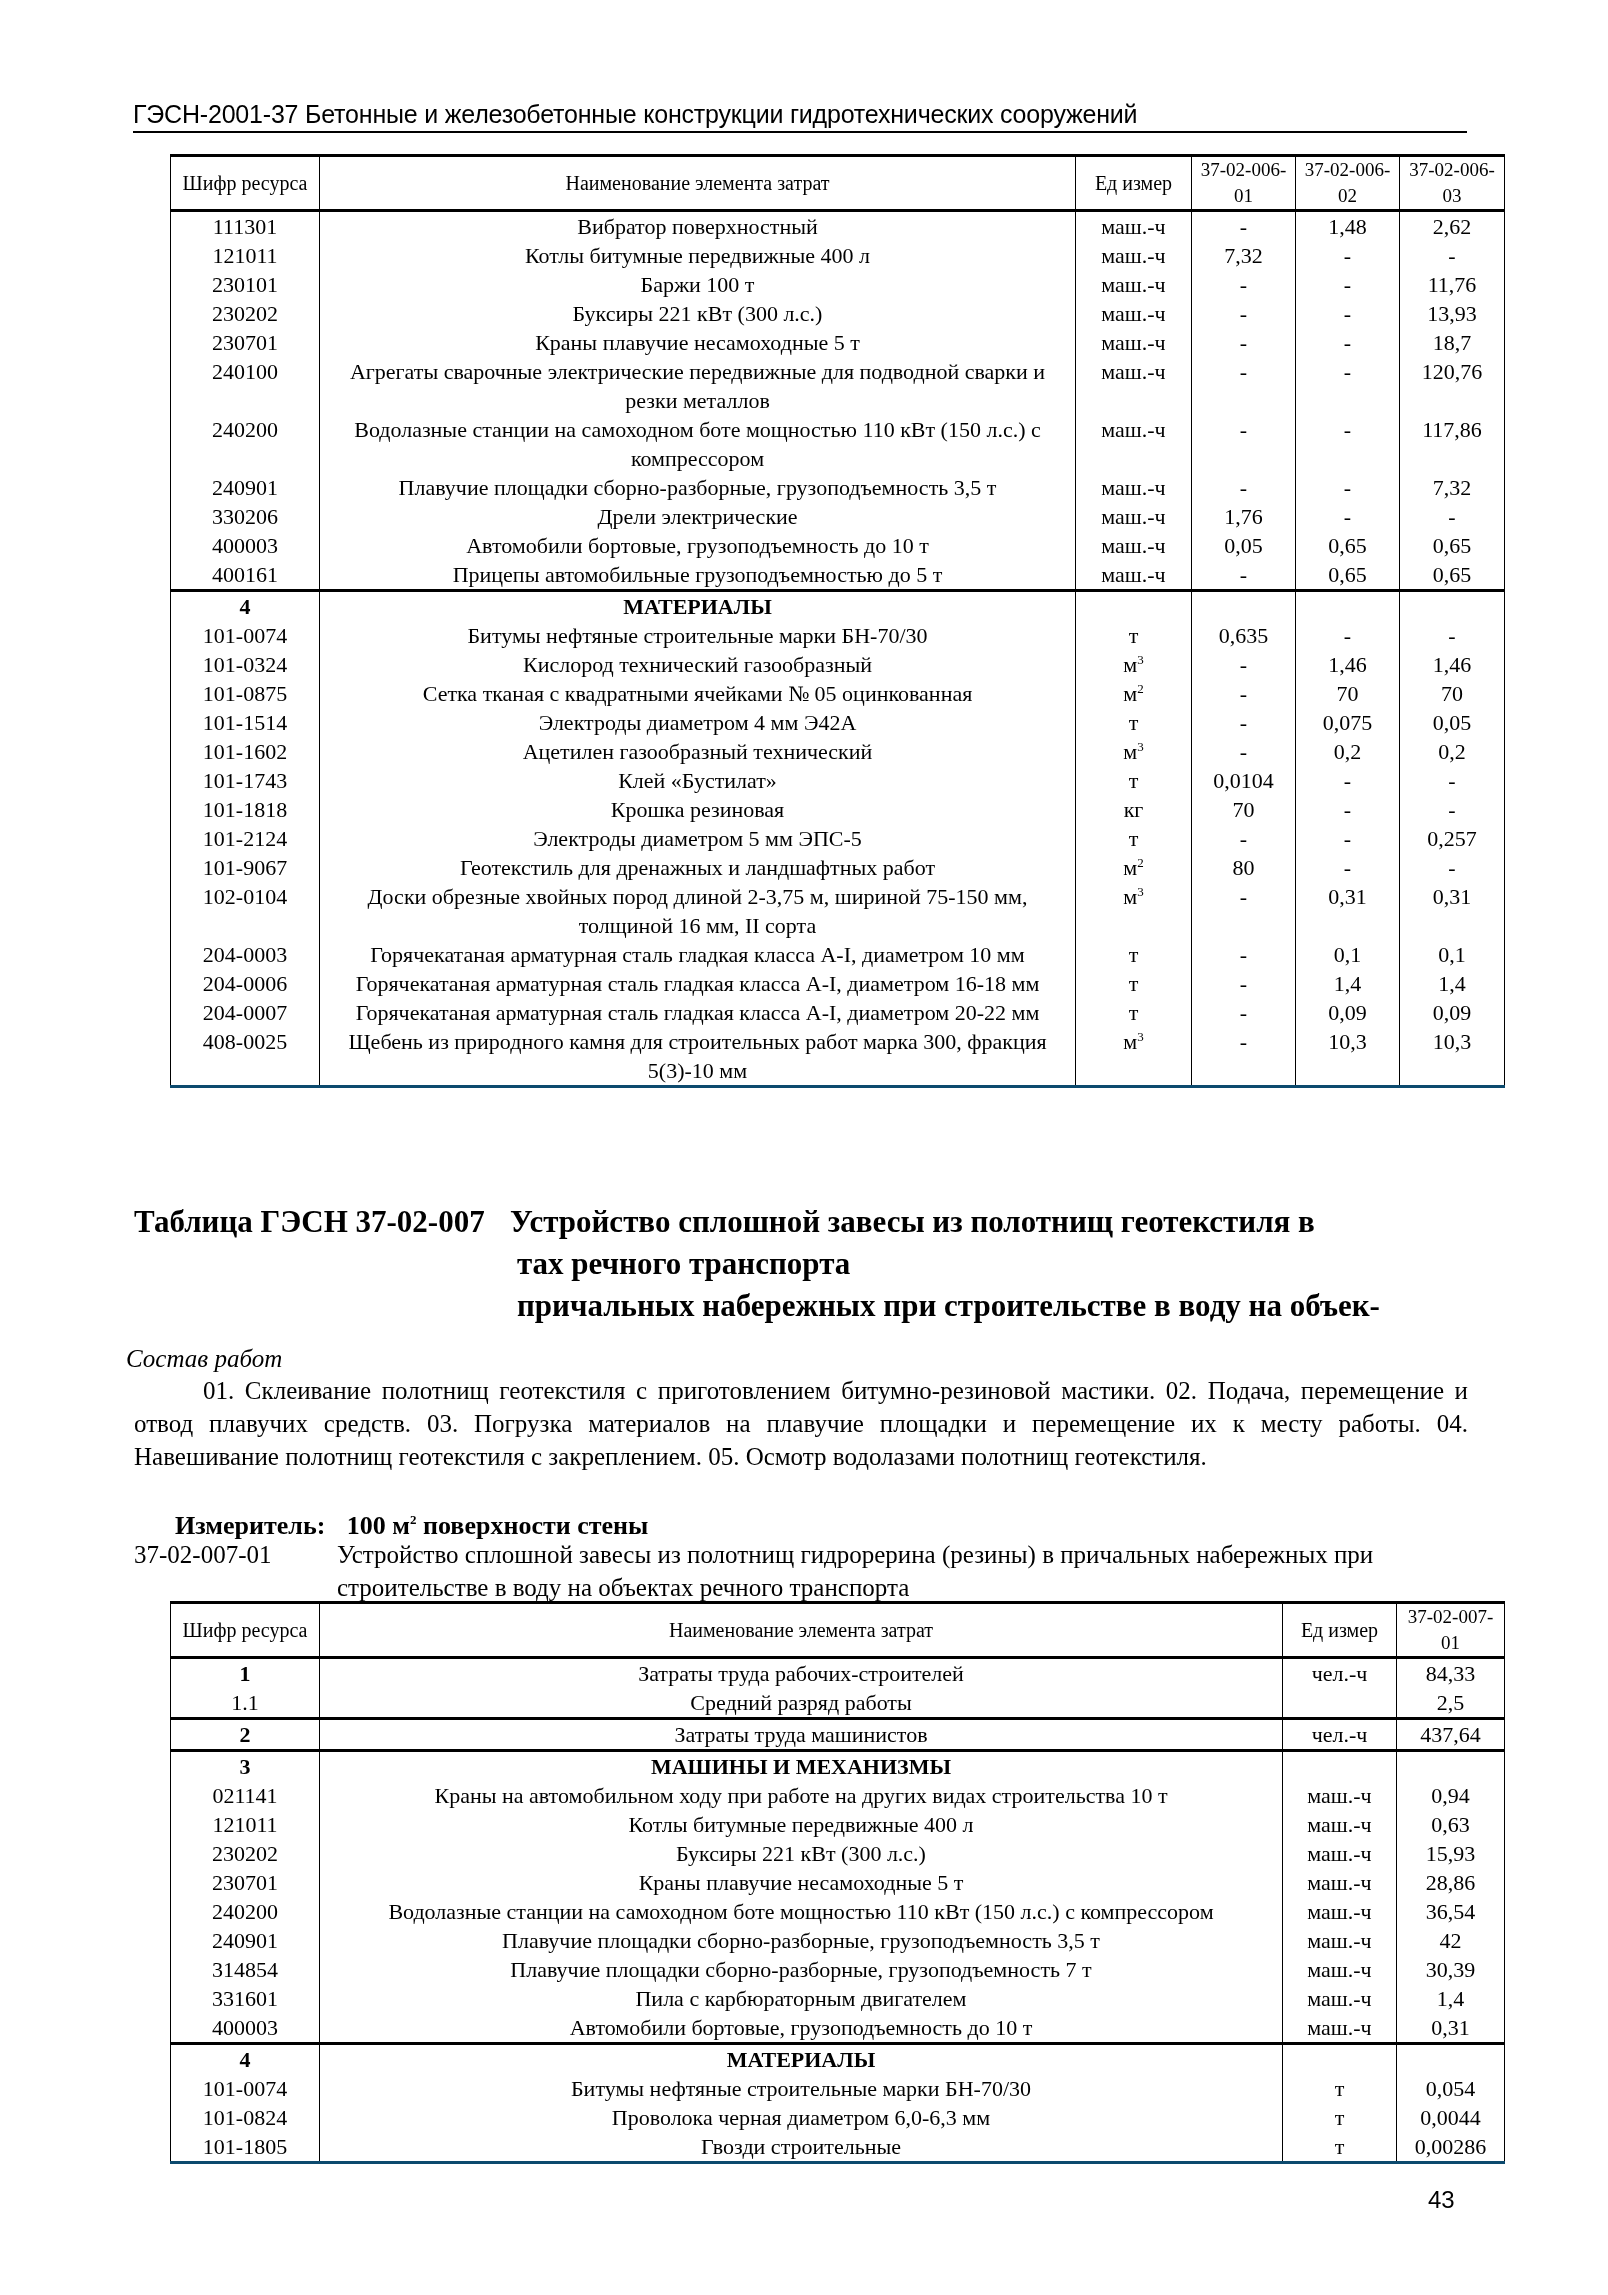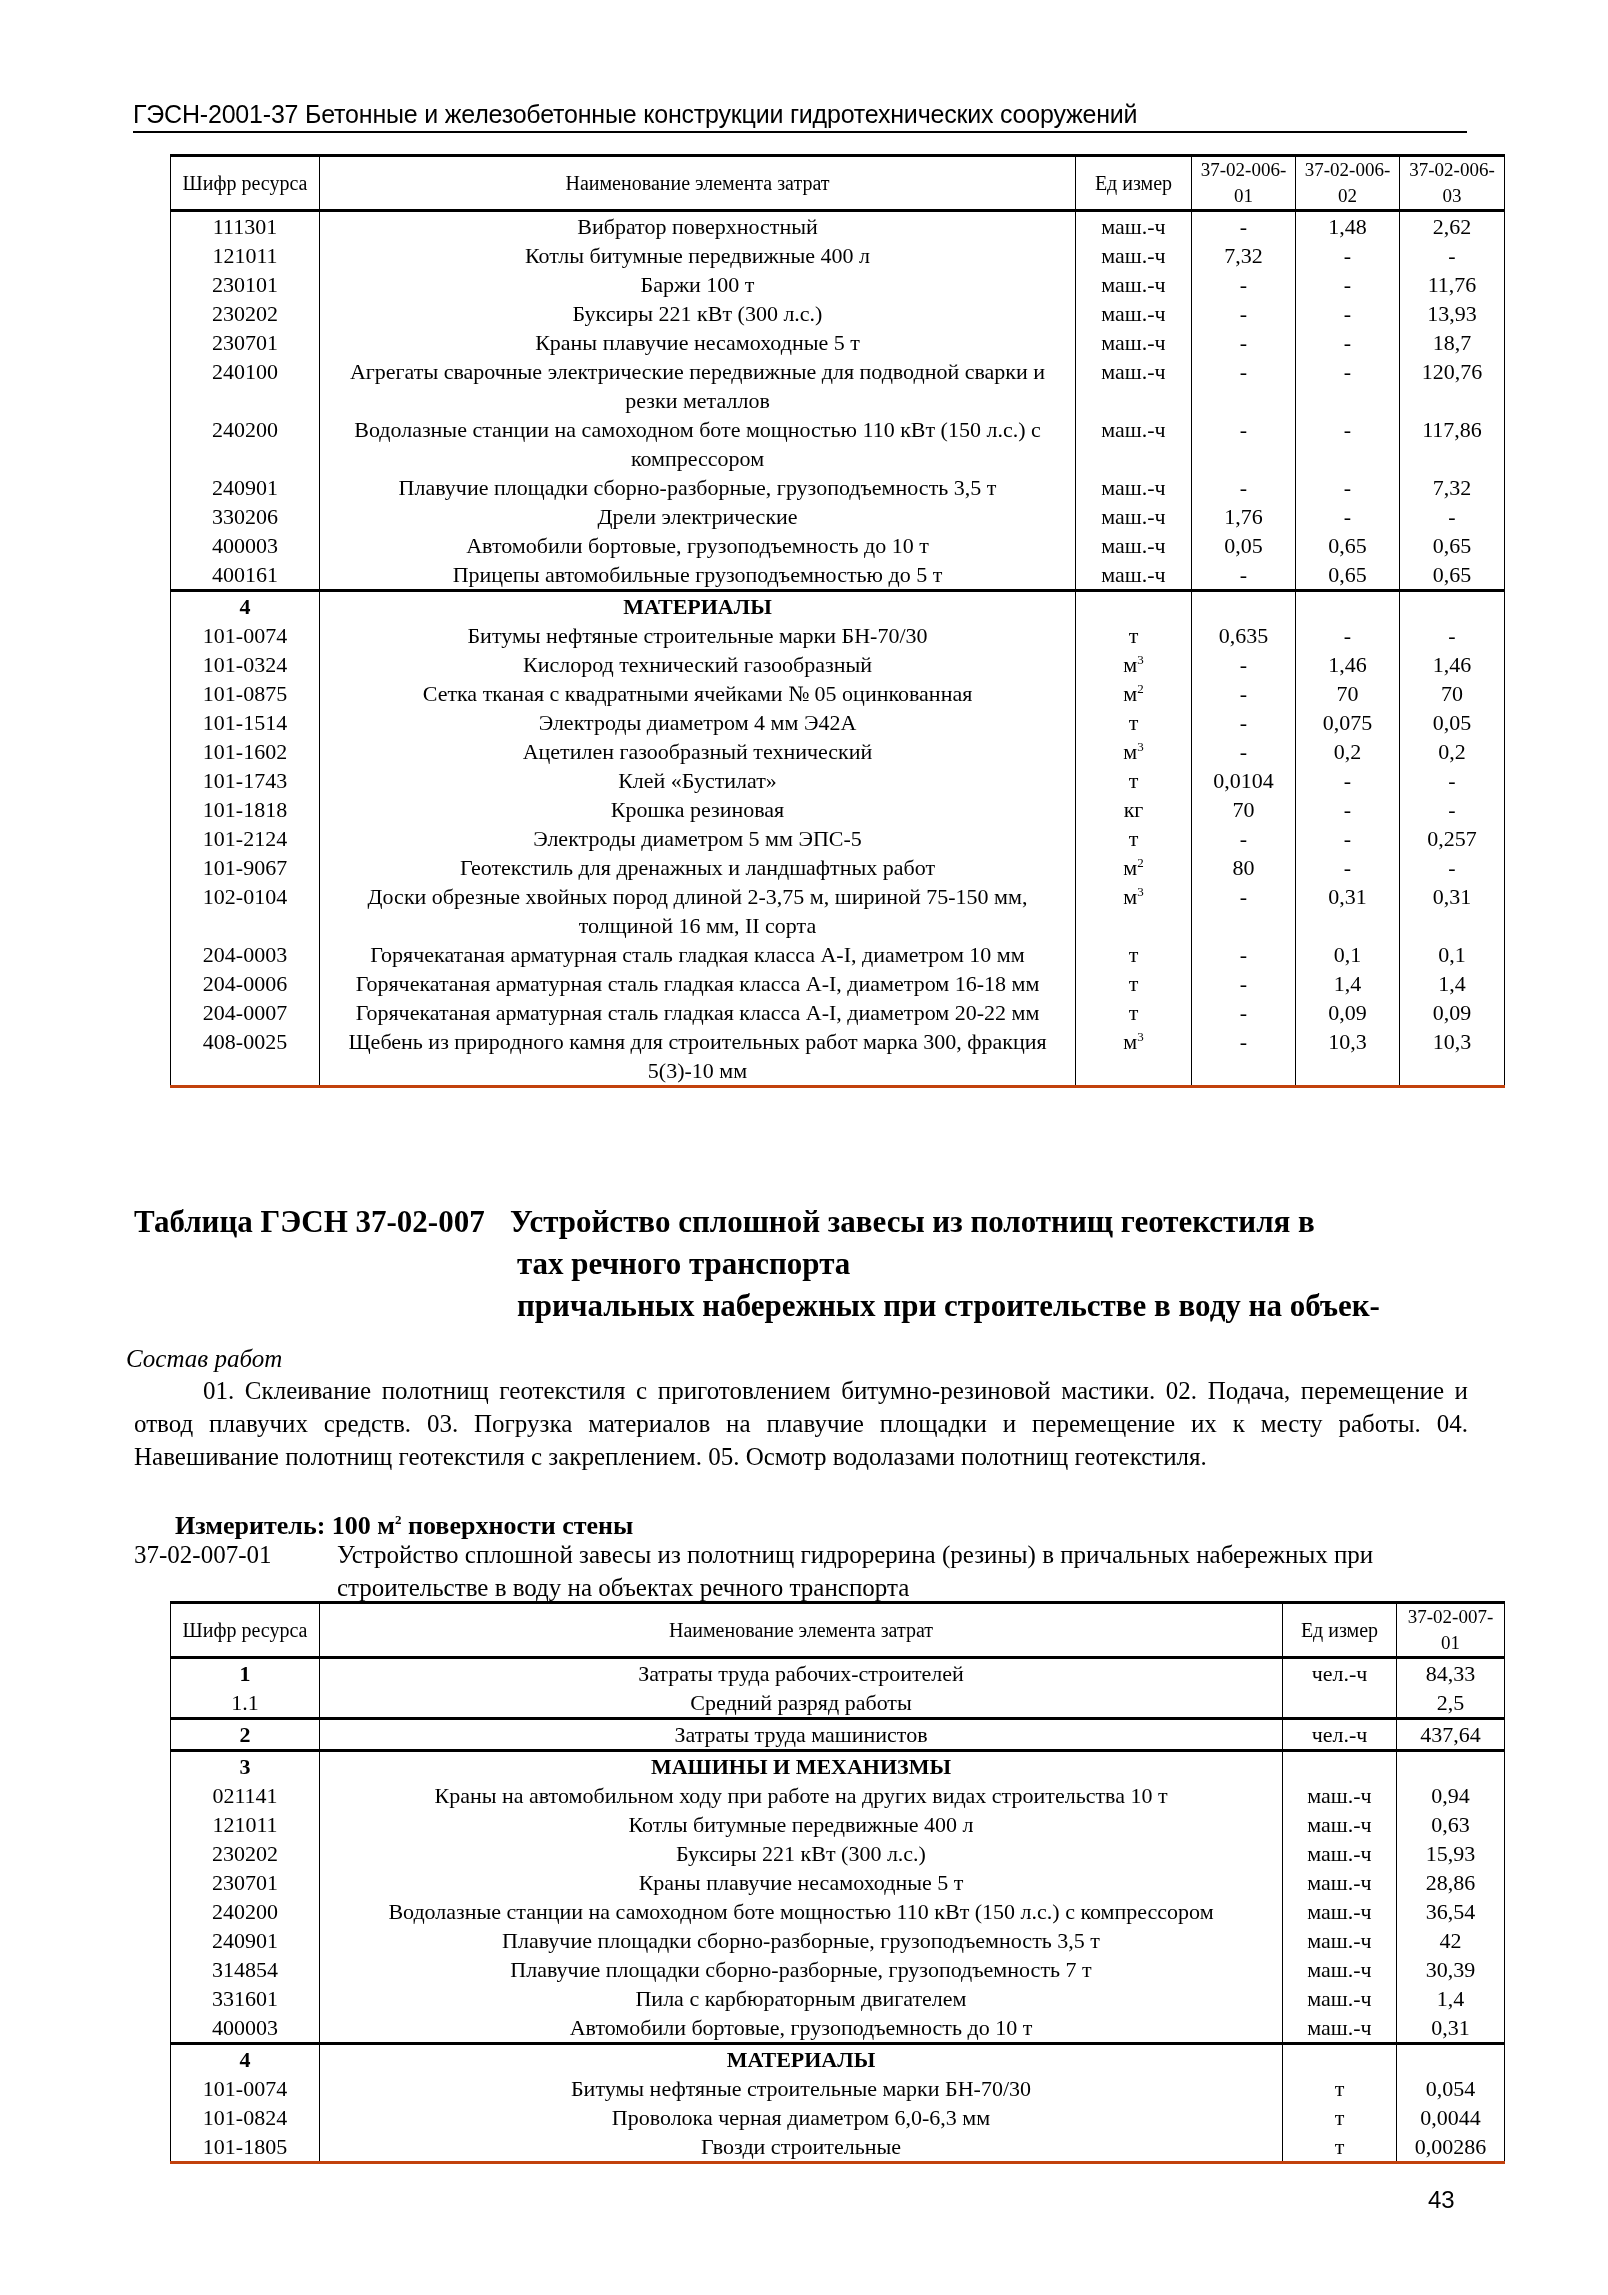--- a/index.html
+++ b/index.html
@@ -26,21 +26,21 @@
     padding: 0 7px; vertical-align: top; font-weight: normal;
   }
   table.norm th {
     border-top: 3px solid #000; border-bottom: 3px solid #000;
     vertical-align: middle; text-align: center; font-size: 20px; line-height: 28px;
   }
   table.norm th.code { font-size: 19px; line-height: 26px; }
   table.norm td.c { text-align: center; }
   table.norm td.name { text-align: center; }
   table.norm tr.sep td { border-top: 3px solid #000; }
-  table.norm tr.last td { border-bottom: 3px solid #c2410c; }
+  table.norm tr.last td { border-bottom: 3px solid #0c4a6e; }
   table.norm tr.section td.sec-num,
   table.norm tr.section td.sec-title { font-weight: bold; }
   .sup { font-size: 13px; vertical-align: super; line-height: 0; }
 
   #t1 { left: 134px; top: 154px; width: 1334px; }
   #t2 { left: 134px; top: 1601px; width: 1334px; }
 
   .tbl-title {
     position: absolute; left: 134px; top: 1201px; width: 1334px;
     font-weight: bold; font-size: 31px; line-height: 42px;
@@ -53,21 +53,21 @@
     text-align: left; font-style: italic; font-size: 25px; line-height: 30px;
   }
   .composition-text {
     position: absolute; left: 134px; top: 1374px; width: 1334px;
     font-size: 25px; line-height: 33px; text-align: justify; text-indent: 69px;
   }
   .meter {
     position: absolute; left: 175px; top: 1511px; font-weight: bold;
     font-size: 26px; line-height: 30px;
   }
-  .meter .meter-val { margin-left: 0; }
+  .meter .meter-val { margin-left: 15px; }
   .norm-item {
     position: absolute; left: 134px; top: 1538px; width: 1334px;
     font-size: 25px; line-height: 33px;
   }
   .norm-item .code { position: absolute; left: 0; top: 0; }
   .norm-item .desc { margin-left: 203px; display: block; }
   .page-number {
     position: absolute; left: 1428px; top: 2186px; font-size: 24px;
     font-family: "Liberation Sans", "DejaVu Sans", sans-serif;
   }

